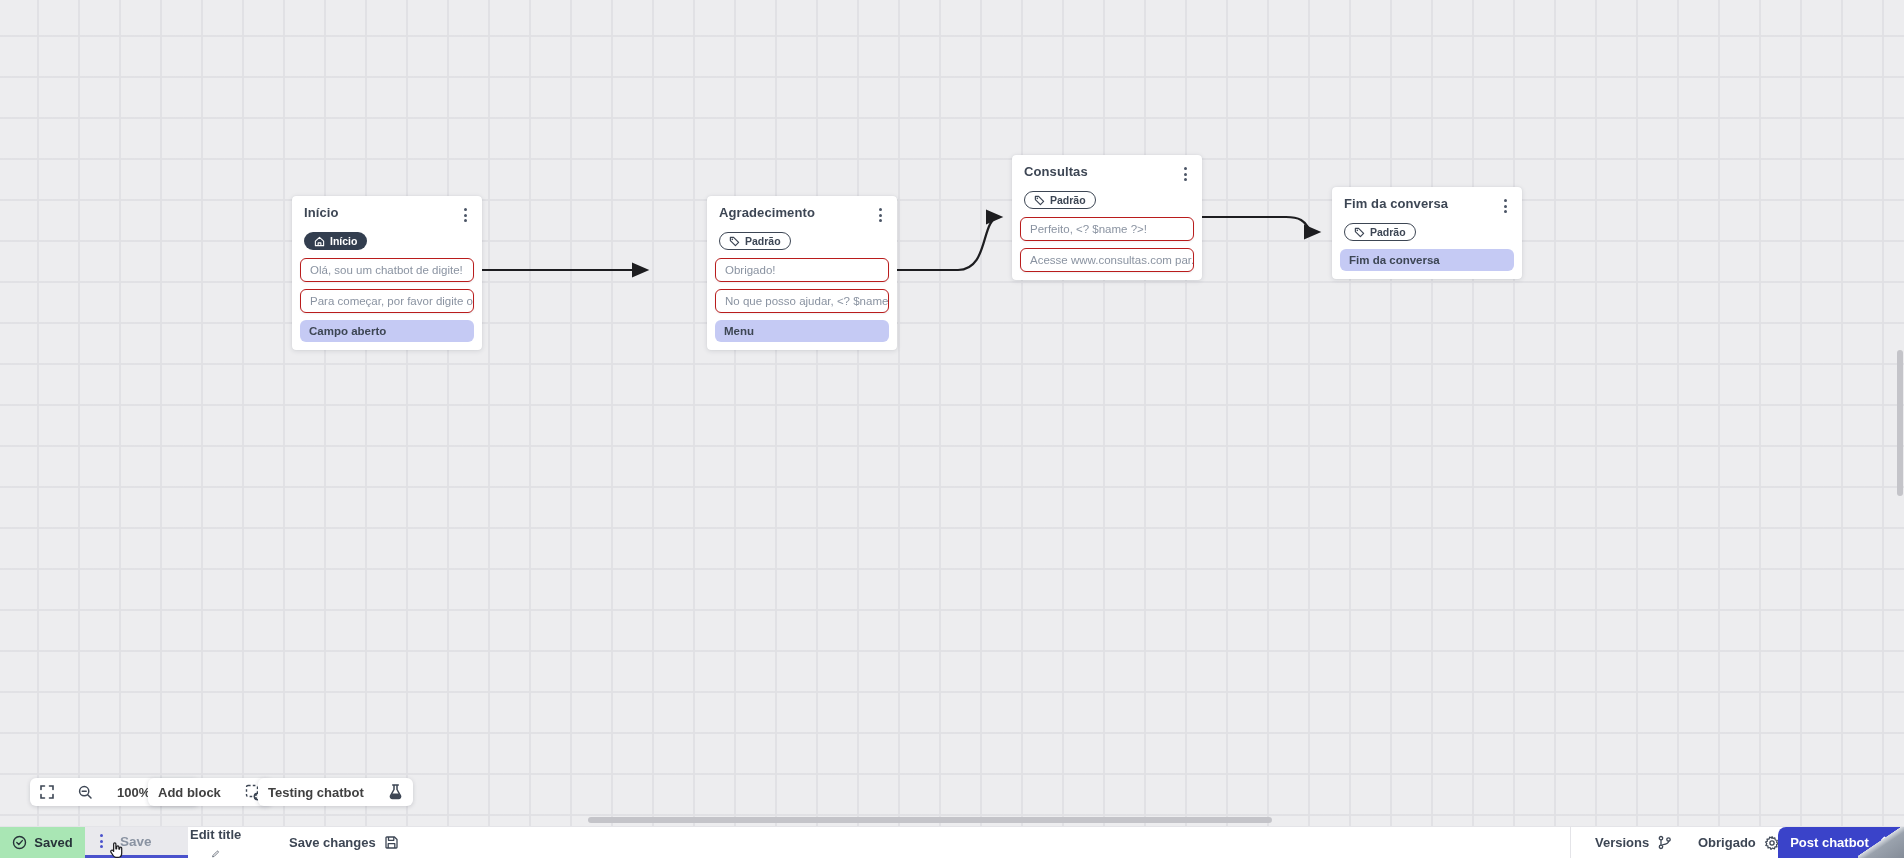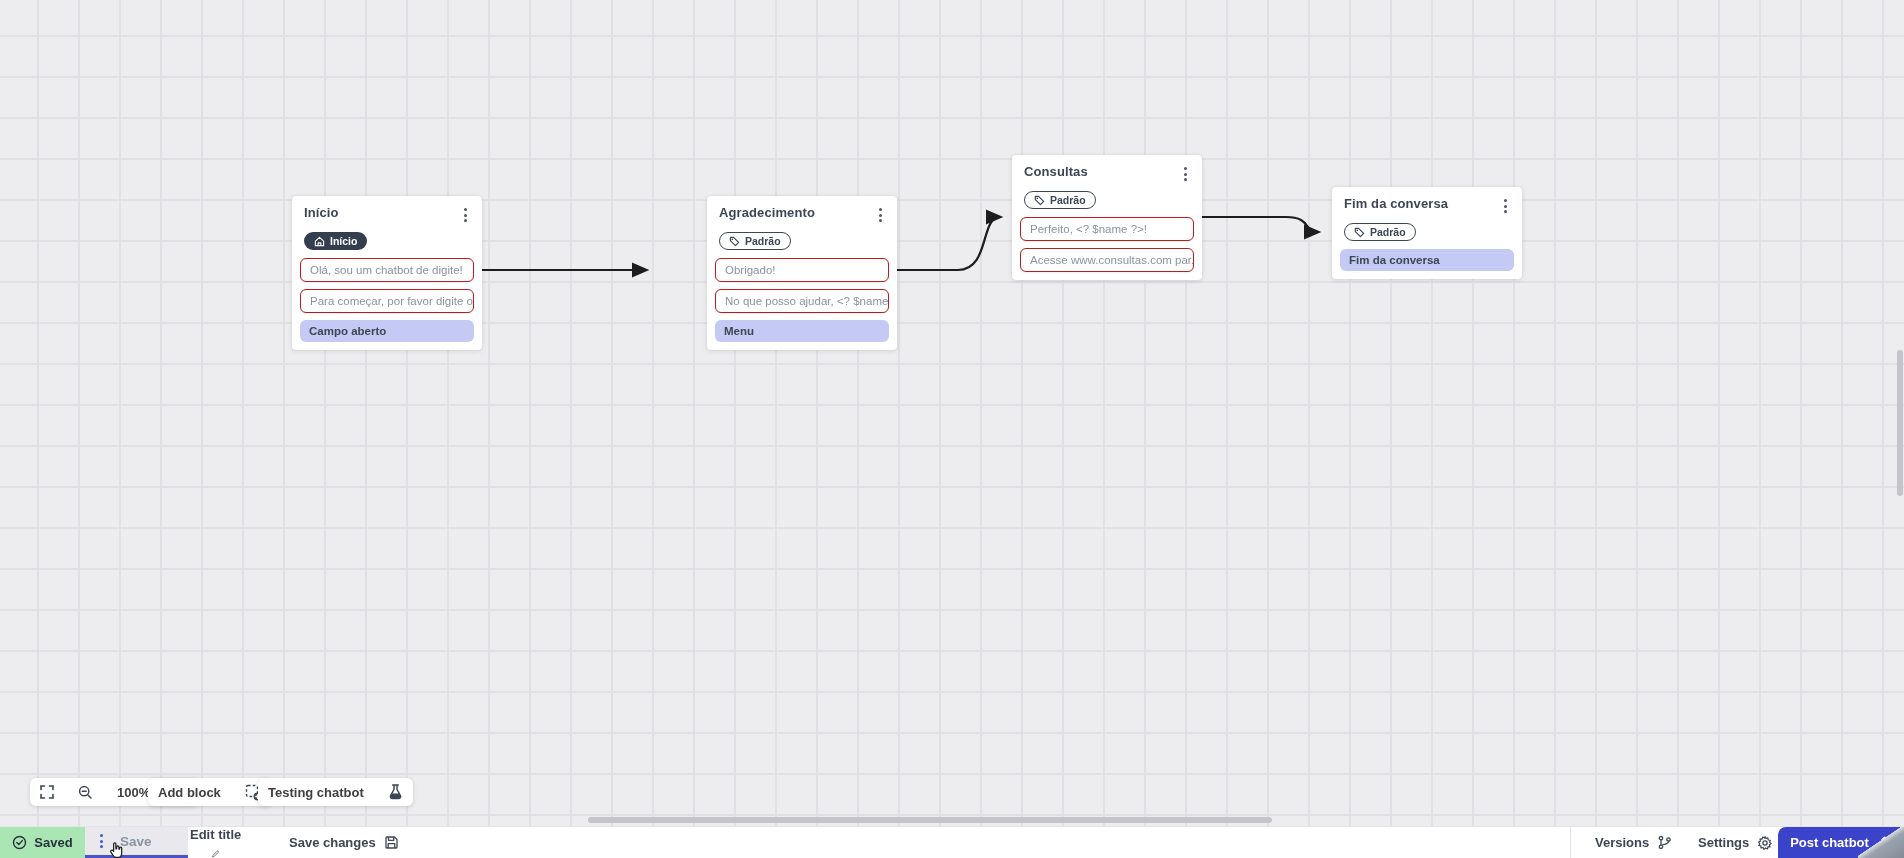--- a/index.html
+++ b/index.html
@@ -247,21 +247,21 @@
       <span>Versions</span>
       <svg width="15" height="15" viewBox="0 0 15 15">
         <circle cx="4" cy="3.2" r="1.7" fill="none" stroke="#3d4654" stroke-width="1.3"></circle>
         <circle cx="4" cy="11.8" r="1.7" fill="none" stroke="#3d4654" stroke-width="1.3"></circle>
         <circle cx="11.5" cy="4.5" r="1.7" fill="none" stroke="#3d4654" stroke-width="1.3"></circle>
         <path d="M4 4.9 V10.1 M11.5 6.2 C11.5 9 8 9.3 5.8 9.6" fill="none" stroke="#3d4654" stroke-width="1.3" stroke-linecap="round"></path>
       </svg>
     </div>
 
     <div class="f-item settings">
-      <span>Settings</span>
+      <span>Obrigado</span>
       <svg width="16" height="16" viewBox="0 0 16 16">
         <circle cx="8" cy="8" r="2.1" fill="none" stroke="#3d4654" stroke-width="1.3"></circle>
         <path d="M8 1.6 L8.9 3.4 L10.9 2.9 L11.2 5 L13.3 5.3 L12.6 7.2 L14.2 8.6 L12.4 9.7 L13 11.8 L10.9 11.9 L10.5 14 L8.6 13 L7 14.4 L6.1 12.5 L4 13 L3.9 10.9 L1.8 10.5 L2.8 8.7 L1.5 7 L3.4 6.2 L3 4.1 L5.1 4.1 L5.7 2 L7.5 3.1 Z" fill="none" stroke="#3d4654" stroke-width="1.2" stroke-linejoin="round"></path>
       </svg>
     </div>
 
     <div class="post">
       <span>Post chatbot</span>
       <svg width="15" height="15" viewBox="0 0 15 15">
         <path d="M2.5 9.5 V11.5 A1 1 0 0 0 3.5 12.5 H11.5 A1 1 0 0 0 12.5 11.5 V9.5" fill="none" stroke="#fff" stroke-width="1.5" stroke-linecap="round"></path>

